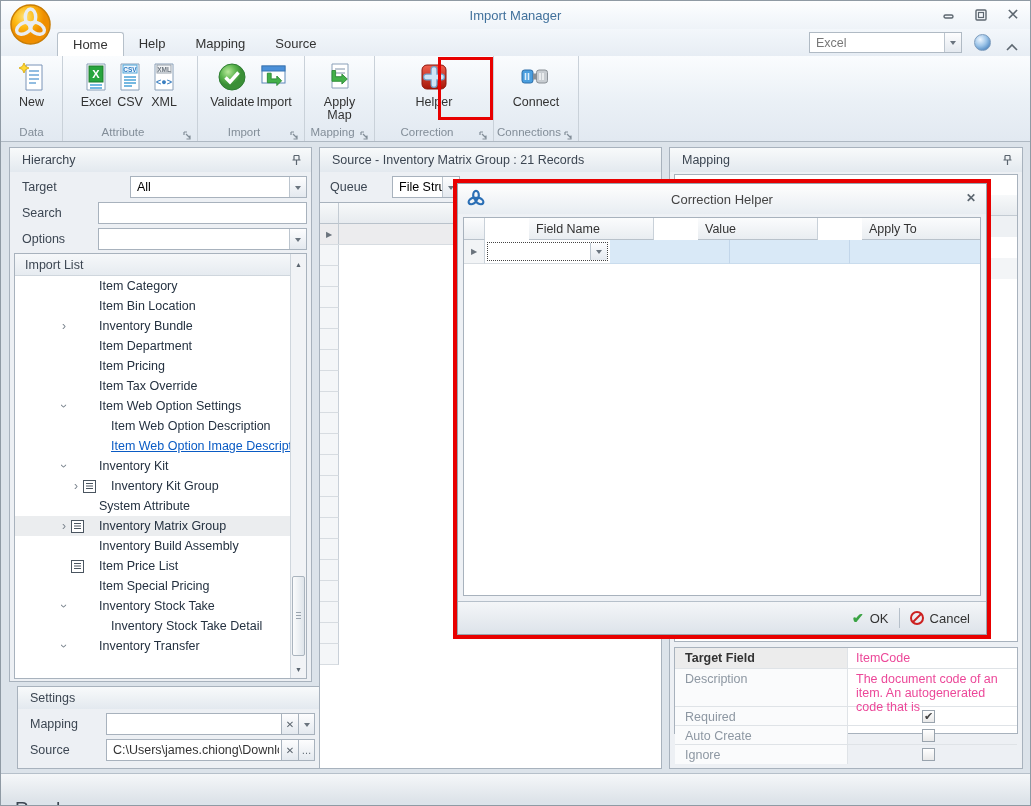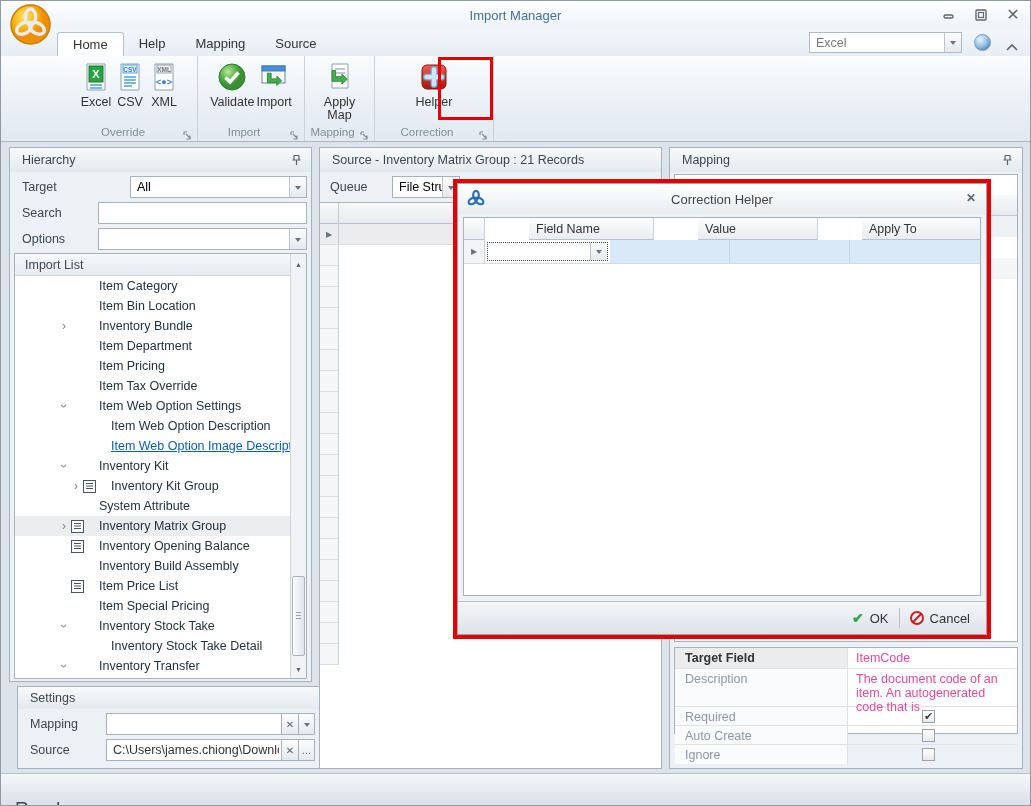--- a/index.html
+++ b/index.html
@@ -186,20 +186,33 @@
         </span>
     </div>
     <div class="orb"></div>
     <div class="collapse-btn"><svg width="12" height="8">
           <path d="M1 7 L6 2 L11 7" fill="none" stroke="#5d6770" stroke-width="1.6"></path>
         </svg></div>
   </div>
 
   <div class="ribbon">
 
+    <div class="rgroup" style="left:0;width:62px;">
+      <div class="rbtn-row">
+        <div class="rbtn">
+          <span class="ricon"><svg width="32" height="32" viewBox="0 0 32 32">
+                <polygon points="10,4 26,4 26,29 10,29" fill="#fff" stroke="#7a94b8"></polygon>
+                <path d="M13 10h10M13 14h10M13 18h10M13 22h7" stroke="#6fa8d8" stroke-width="1.6"></path>
+                <path d="M8 2l1.6 3.4L13 7l-3.4 1.6L8 12 6.4 8.6 3 7l3.4-1.6z" fill="#ffd835" stroke="#d8a400" stroke-width="0.8"></path>
+              </svg></span>
+          <span class="rlabel">New</span>
+        </div>
+      </div>
+      <div class="rg-label noLauncher">Data</div>
+    </div>
 
     <div class="rgroup" style="left:62px;width:135px;">
       <div class="rbtn-row">
         <div class="rbtn">
           <span class="ricon"><svg width="32" height="32" viewBox="0 0 32 32">
                 <polygon points="7,3 25,3 25,29 7,29" fill="#fff" stroke="#8aa0b8"></polygon>
                 <rect x="9" y="5" width="14" height="16" fill="#27a53d" stroke="#1d7a2e"></rect>
                 <text x="16" y="17" font-size="11" font-weight="bold" fill="#fff" text-anchor="middle" font-family="Liberation Sans,sans-serif">X</text>
                 <path d="M10 24h12M10 27h12" stroke="#4aa3d8" stroke-width="1.4"></path>
               </svg></span>
@@ -217,21 +230,21 @@
         <div class="rbtn">
           <span class="ricon"><svg width="32" height="32" viewBox="0 0 32 32">
                 <polygon points="7,3 25,3 25,29 7,29" fill="#fff" stroke="#8aa0b8"></polygon>
                 <rect x="9" y="4" width="14" height="8" fill="#f2f4f6" stroke="#98a2ac"></rect>
                 <text x="16" y="10.5" font-size="6.5" font-weight="bold" fill="#6a747e" text-anchor="middle" font-family="Liberation Sans,sans-serif">XML</text>
                 <text x="16" y="24" font-size="9" font-weight="bold" fill="#3a7fc1" text-anchor="middle" font-family="Liberation Sans,sans-serif">&lt;●&gt;</text>
               </svg></span>
           <span class="rlabel">XML</span>
         </div>
       </div>
-      <div class="rg-label">Override</div>
+      <div class="rg-label">Attribute</div>
       <span class="launcher"><svg width="10" height="10">
             <path d="M1 1h3M1 1v3M3 3l4 4M7 4.5V8H3.5" fill="none" stroke="#828d98" stroke-width="1.2"></path>
           </svg></span>
     </div>
 
     <div class="rgroup" style="left:197px;width:107px;">
       <div class="rbtn-row">
         <div class="rbtn">
           <span class="ricon"><svg width="32" height="32" viewBox="0 0 32 32">
                 <defs>
@@ -295,20 +308,38 @@
               </svg></span>
           <span class="rlabel">Helper</span>
         </div>
       </div>
       <div class="rg-label">Correction</div>
       <span class="launcher"><svg width="10" height="10">
             <path d="M1 1h3M1 1v3M3 3l4 4M7 4.5V8H3.5" fill="none" stroke="#828d98" stroke-width="1.2"></path>
           </svg></span>
     </div>
 
+    <div class="rgroup" style="left:493px;width:85px;">
+      <div class="rbtn-row">
+        <div class="rbtn">
+          <span class="ricon"><svg width="32" height="32" viewBox="0 0 32 32">
+                <rect x="2" y="9" width="11" height="13" rx="2.5" fill="#4a9ede" stroke="#2c6da8"></rect>
+                <path d="M5.5 12v7M8.5 12v7" stroke="#dceefb" stroke-width="1.6"></path>
+                <rect x="13" y="12.5" width="3" height="6" fill="#8a9096"></rect>
+                <rect x="16.5" y="9" width="11" height="13" rx="2.5" fill="#c7ccd1" stroke="#8a9096"></rect>
+                <path d="M20 12v7M23 12v7" stroke="#f2f4f6" stroke-width="1.6"></path>
+              </svg></span>
+          <span class="rlabel">Connect</span>
+        </div>
+      </div>
+      <div class="rg-label">Connections</div>
+      <span class="launcher"><svg width="10" height="10">
+            <path d="M1 1h3M1 1v3M3 3l4 4M7 4.5V8H3.5" fill="none" stroke="#828d98" stroke-width="1.2"></path>
+          </svg></span>
+    </div>
   </div>
 
   <div class="annotation-box helper-box"></div>
 
   <div class="panel" style="left:8px;top:146px;width:303px;height:535px;">
     <div class="panel-hdr">
       <span class="ph-text">Hierarchy</span>
       <span class="pin"><svg width="13" height="13">
             <path d="M4 1.5h5M4 1.5v4.5M9 1.5v4.5M2.5 6h8M6.5 6v5" fill="none" stroke="#5a646e" stroke-width="1.2"></path>
           </svg></span>
@@ -404,30 +435,20 @@
           </div>
         <div class="trow selected">
             <span class="texp"><span class="gly">›</span></span>
             <span class="tico">
               <svg width="13" height="13">
                 <rect x="0.5" y="0.5" width="12" height="12" fill="#fff" stroke="#4a5560"></rect>
                 <path d="M3 3.5h7M3 6h7M3 8.5h7" stroke="#4a5560" stroke-width="1.2"></path>
               </svg>
             </span>
             <span class="tlabel">Inventory Matrix Group</span>
-          </div>
-        <div class="trow">
-            <span class="texp"></span>
-            <span class="tico">
-              <svg width="13" height="13">
-                <rect x="0.5" y="0.5" width="12" height="12" fill="#fff" stroke="#4a5560"></rect>
-                <path d="M3 3.5h7M3 6h7M3 8.5h7" stroke="#4a5560" stroke-width="1.2"></path>
-              </svg>
-            </span>
-            <span class="tlabel">Inventory Opening Balance</span>
           </div>
         <div class="trow">
             <span class="texp"></span>
             <span class="tico"></span>
             <span class="tlabel">Inventory Build Assembly</span>
           </div>
         <div class="trow">
             <span class="texp"></span>
             <span class="tico">
               <svg width="13" height="13">

